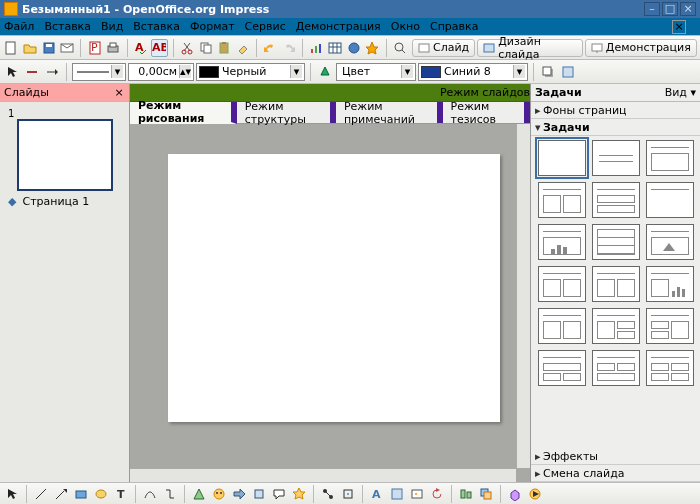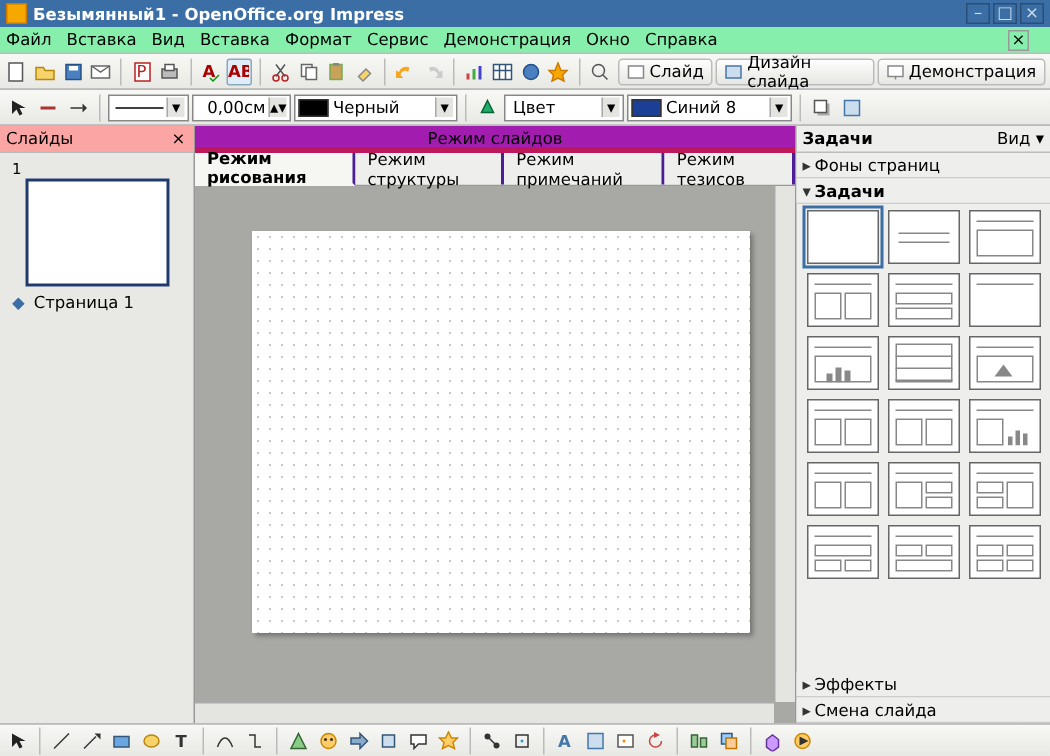--- a/index.html
+++ b/index.html
@@ -1,42 +1,42 @@
 <!DOCTYPE html>
 <html><head>
 <meta charset="utf-8">
 <style>
   * { box-sizing: border-box; margin: 0; padding: 0; font-family: "DejaVu Sans", Arial, sans-serif; font-size: 11px; }
   body { width: 700px; height: 504px; background: #aaa; overflow: hidden; }
   .titlebar { height: 18px; background: linear-gradient(#3b6ea5,#3b6ea5); color: #fff; display: flex; align-items: center; padding: 0 4px; }
   .titlebar .appicon { width: 14px; height: 14px; background: #f7a800; border: 1px solid #cc7a00; margin-right: 4px; display: inline-block; }
   .titlebar .title { flex: 1; font-weight: bold; }
   .titlebar .winbtn { width: 16px; height: 14px; background: #3b6ea5; border: 1px solid #2a4e75; margin-left: 2px; text-align: center; line-height: 12px; color: #cde; cursor: pointer; }
-  .menubar { height: 18px; background: #86efac; display: flex; align-items: center; padding: 0 4px; border-bottom: 1px solid #bbb; }
+  .menubar { height: 18px; background: #0369a1; display: flex; align-items: center; padding: 0 4px; border-bottom: 1px solid #bbb; }
   .menubar span { margin-right: 10px; cursor: pointer; text-decoration: underline; text-decoration-color: transparent; }
   .menubar .closex { margin-left: auto; width: 14px; height: 14px; border: 1px solid #999; text-align: center; line-height: 12px; cursor: pointer; }
   .toolbar { height: 24px; background: linear-gradient(#f8f8f6,#e8e8e4); border-bottom: 1px solid #bbb; display: flex; align-items: center; padding: 0 3px; gap: 2px; }
   .tbtn { width: 18px; height: 18px; border: 1px solid transparent; display: inline-flex; align-items: center; justify-content: center; cursor: pointer; border-radius: 2px; }
   .tsep { width: 1px; height: 18px; background: #bbb; margin: 0 3px; }
   .tcombo { height: 18px; border: 1px solid #888; background: #fff; display: inline-flex; align-items: center; padding: 0 2px; }
   .tcombo .cd { width: 12px; background: #e4e4e0; border-left: 1px solid #aaa; text-align: center; cursor: pointer; }
   .rightpill { display: inline-flex; align-items: center; gap: 3px; border: 1px solid #bbb; border-radius: 3px; background: linear-gradient(#fefefe,#e6e6e2); padding: 1px 5px; cursor: pointer; height: 18px; }
   .rightpill .ic { width: 12px; height: 12px; }
   .mainrow { display: flex; height: 398px; }
   .slidespanel { width: 130px; background: #e8e8e4; display: flex; flex-direction: column; border-right: 1px solid #999; }
   .panehdr { height: 18px; background: #fca5a5; border-bottom: 1px solid #bbb; display: flex; align-items: center; padding: 0 4px; }
   .panehdr .x { margin-left: auto; width: 12px; height: 12px; text-align: center; line-height: 10px; border: 1px solid transparent; cursor: pointer; }
   .thumbwrap { padding: 6px 8px; }
   .thumb { width: 96px; height: 72px; background: #fff; border: 2px solid #1f3b6e; margin: 0 auto; }
   .thumbcap { text-align: left; margin-top: 4px; padding-right: 6px; }
   .thumbcap .dia { color: #3b6ea5; margin-right: 6px; }
   .centerarea { flex: 1; background: #a8a8a4; display: flex; flex-direction: column; position: relative; }
-  .modebar { height: 18px; background: #a21caf; text-align: center; line-height: 18px; border-bottom: 4px solid #be185d; }
+  .modebar { height: 18px; background: #4d7c0f; text-align: right; line-height: 18px; border-bottom: 1px solid #be185d; }
   .tabbar { height: 22px; background: #eeeeec; display: flex; align-items: stretch; border-bottom: 1px solid #999; }
-  .tabbar .tab { padding: 3px 8px; border-right: 2px solid #4c1d95; background: #eeeeec; cursor: pointer; display: flex; align-items: center; }
+  .tabbar .tab { padding: 3px 8px; border-right: 6px solid #4c1d95; background: #eeeeec; cursor: pointer; display: flex; align-items: center; }
   .tabbar .tab.active { font-weight: bold; background: #f6f6f2; border-bottom: 2px solid #f6f6f2; margin-bottom: -1px; }
   .canvasarea { flex: 1; position: relative; overflow: hidden; }
   .slidecanvas { position: absolute; left: 38px; top: 30px; width: 332px; height: 268px; background: #fff; box-shadow: 2px 2px 3px rgba(0,0,0,0.3); background-image: radial-gradient(#c8c8c8 0.5px, transparent 0.5px); background-size: 8px 8px; }
   .vscroll { position: absolute; right: 0; top: 0; bottom: 14px; width: 14px; background: #e4e4e0; border-left: 1px solid #aaa; }
   .hscroll { position: absolute; left: 0; right: 14px; bottom: 0; height: 14px; background: #e4e4e0; border-top: 1px solid #aaa; }
   .taskpanel { width: 170px; background: #eeeeec; border-left: 1px solid #999; display: flex; flex-direction: column; }
   .taskhdr { height: 18px; display: flex; align-items: center; padding: 0 4px; border-bottom: 1px solid #bbb; font-weight: bold; }
   .taskhdr .vbtn { margin-left: auto; font-weight: normal; cursor: pointer; }
   .section { border-bottom: 1px solid #ccc; }
   .sechdr { height: 16px; display: flex; align-items: center; padding: 0 4px; cursor: pointer; background: #eeeeec; }

